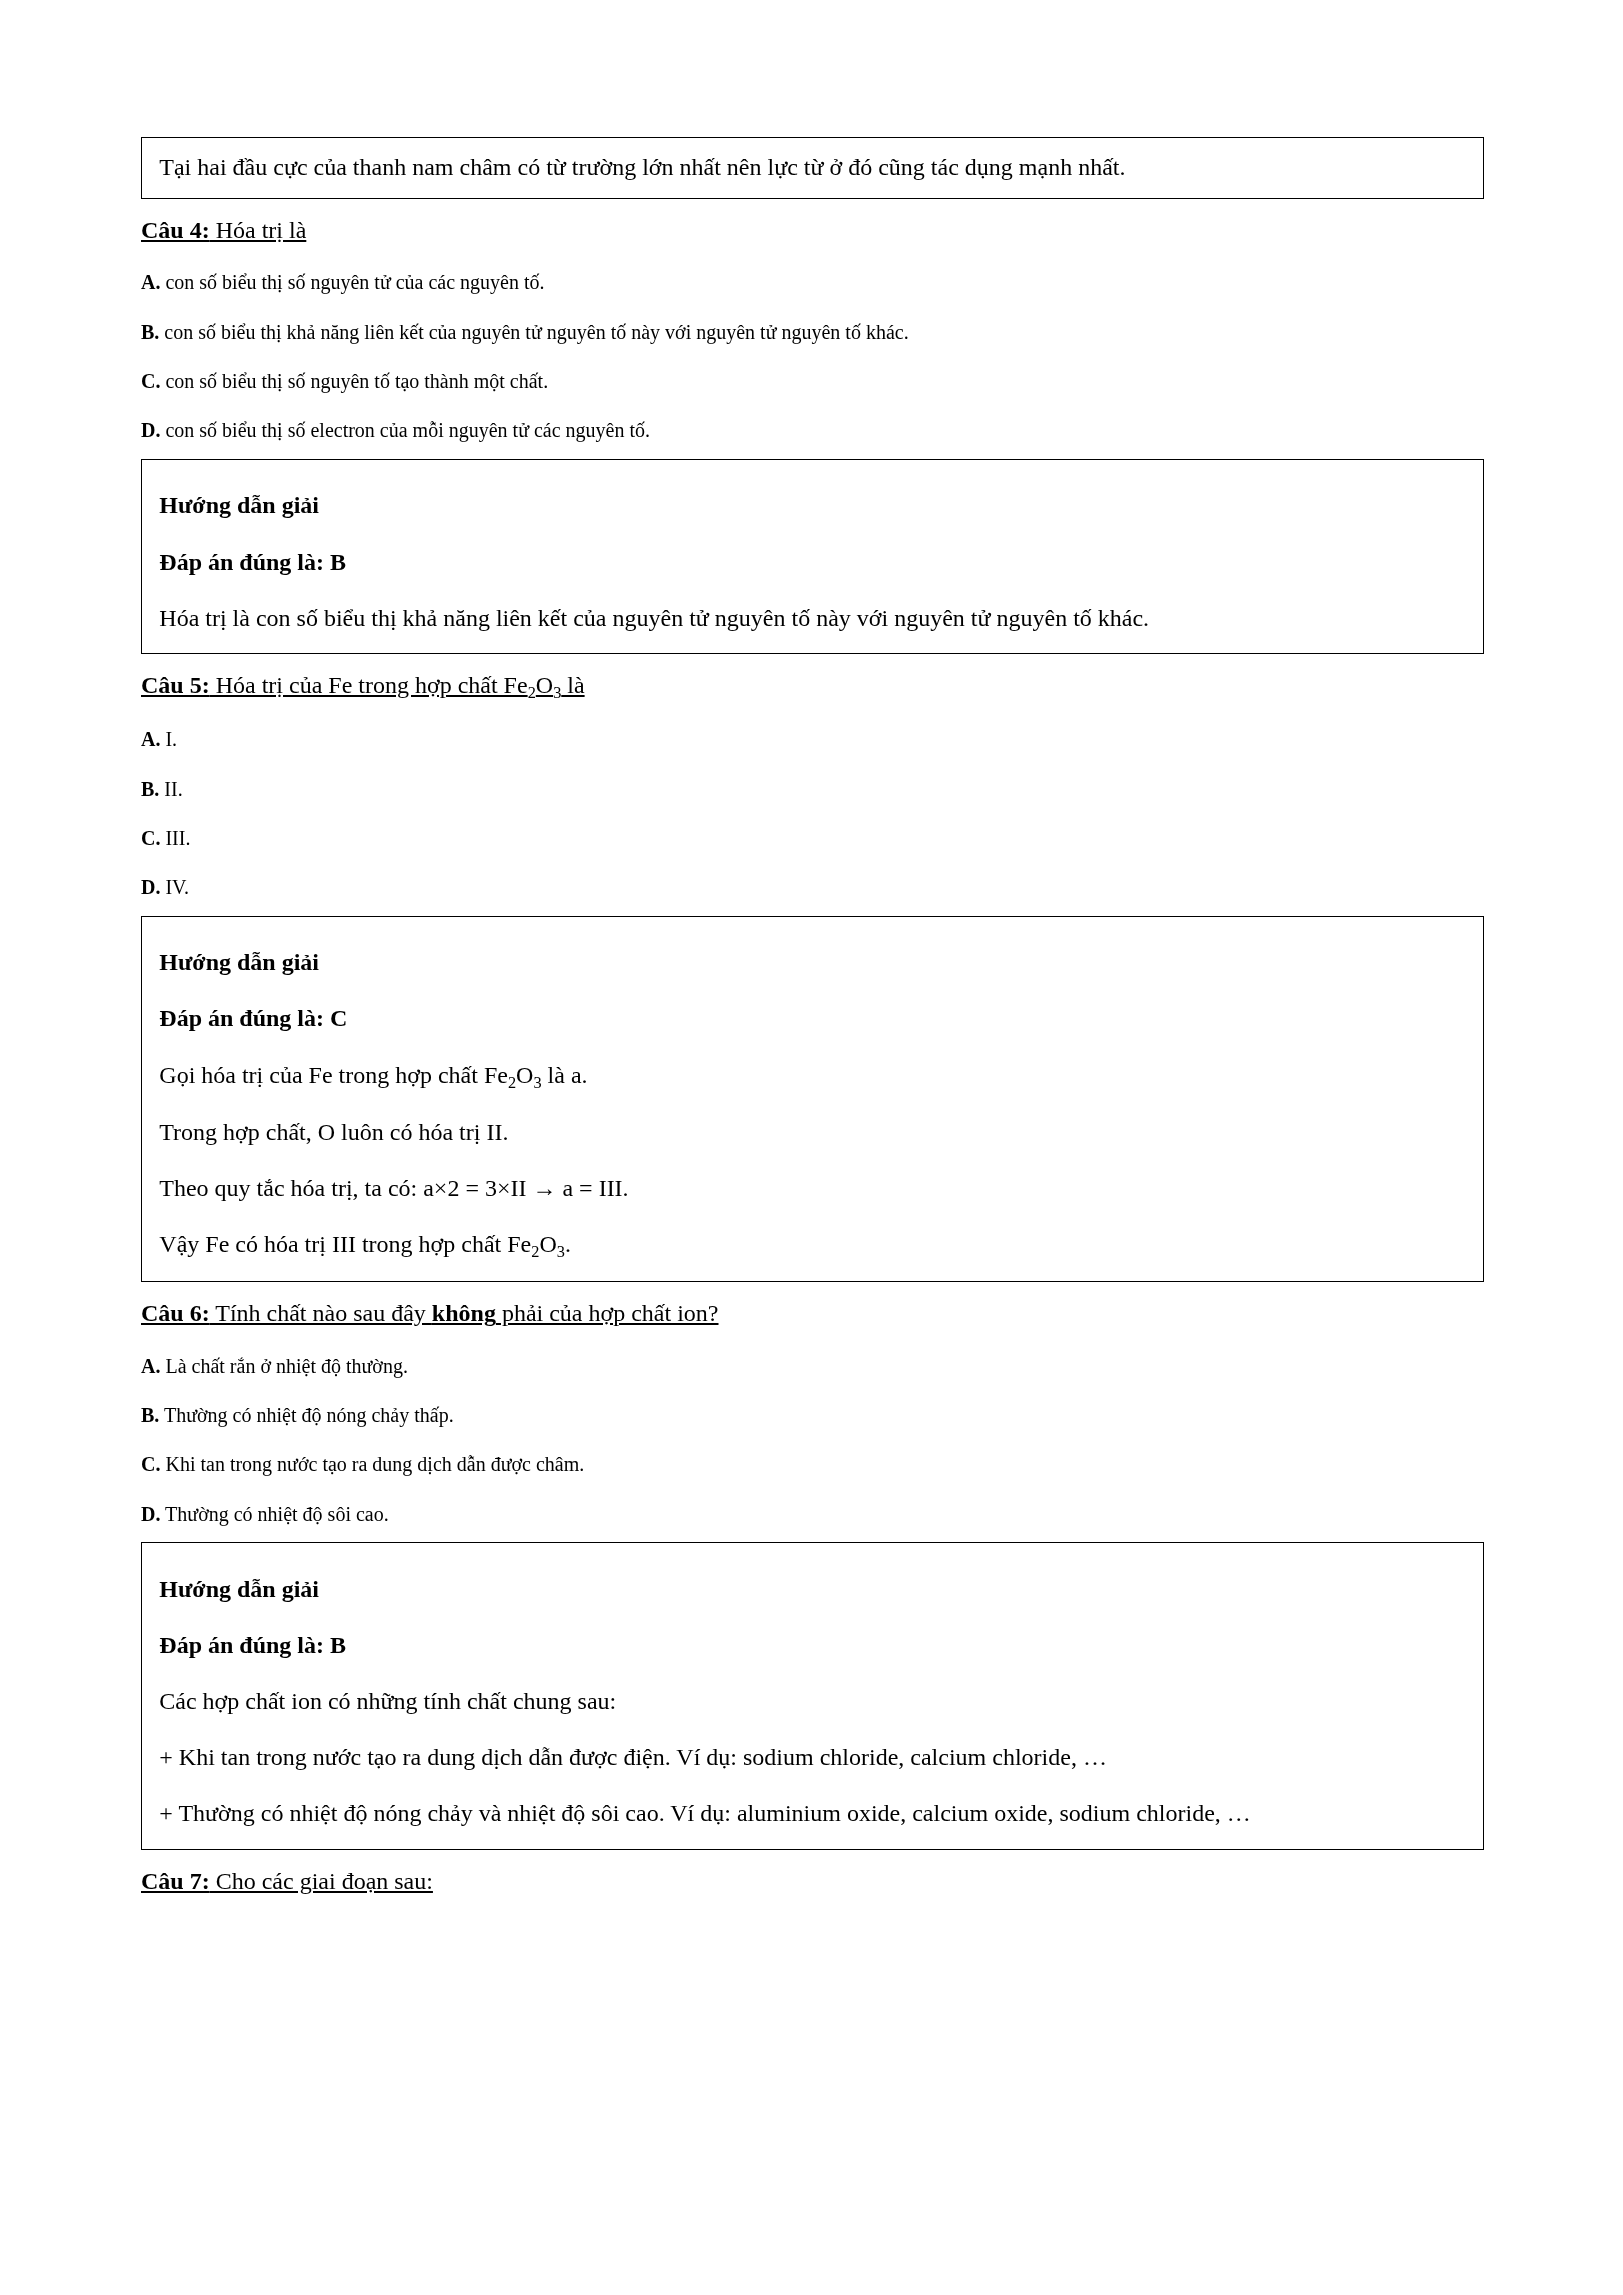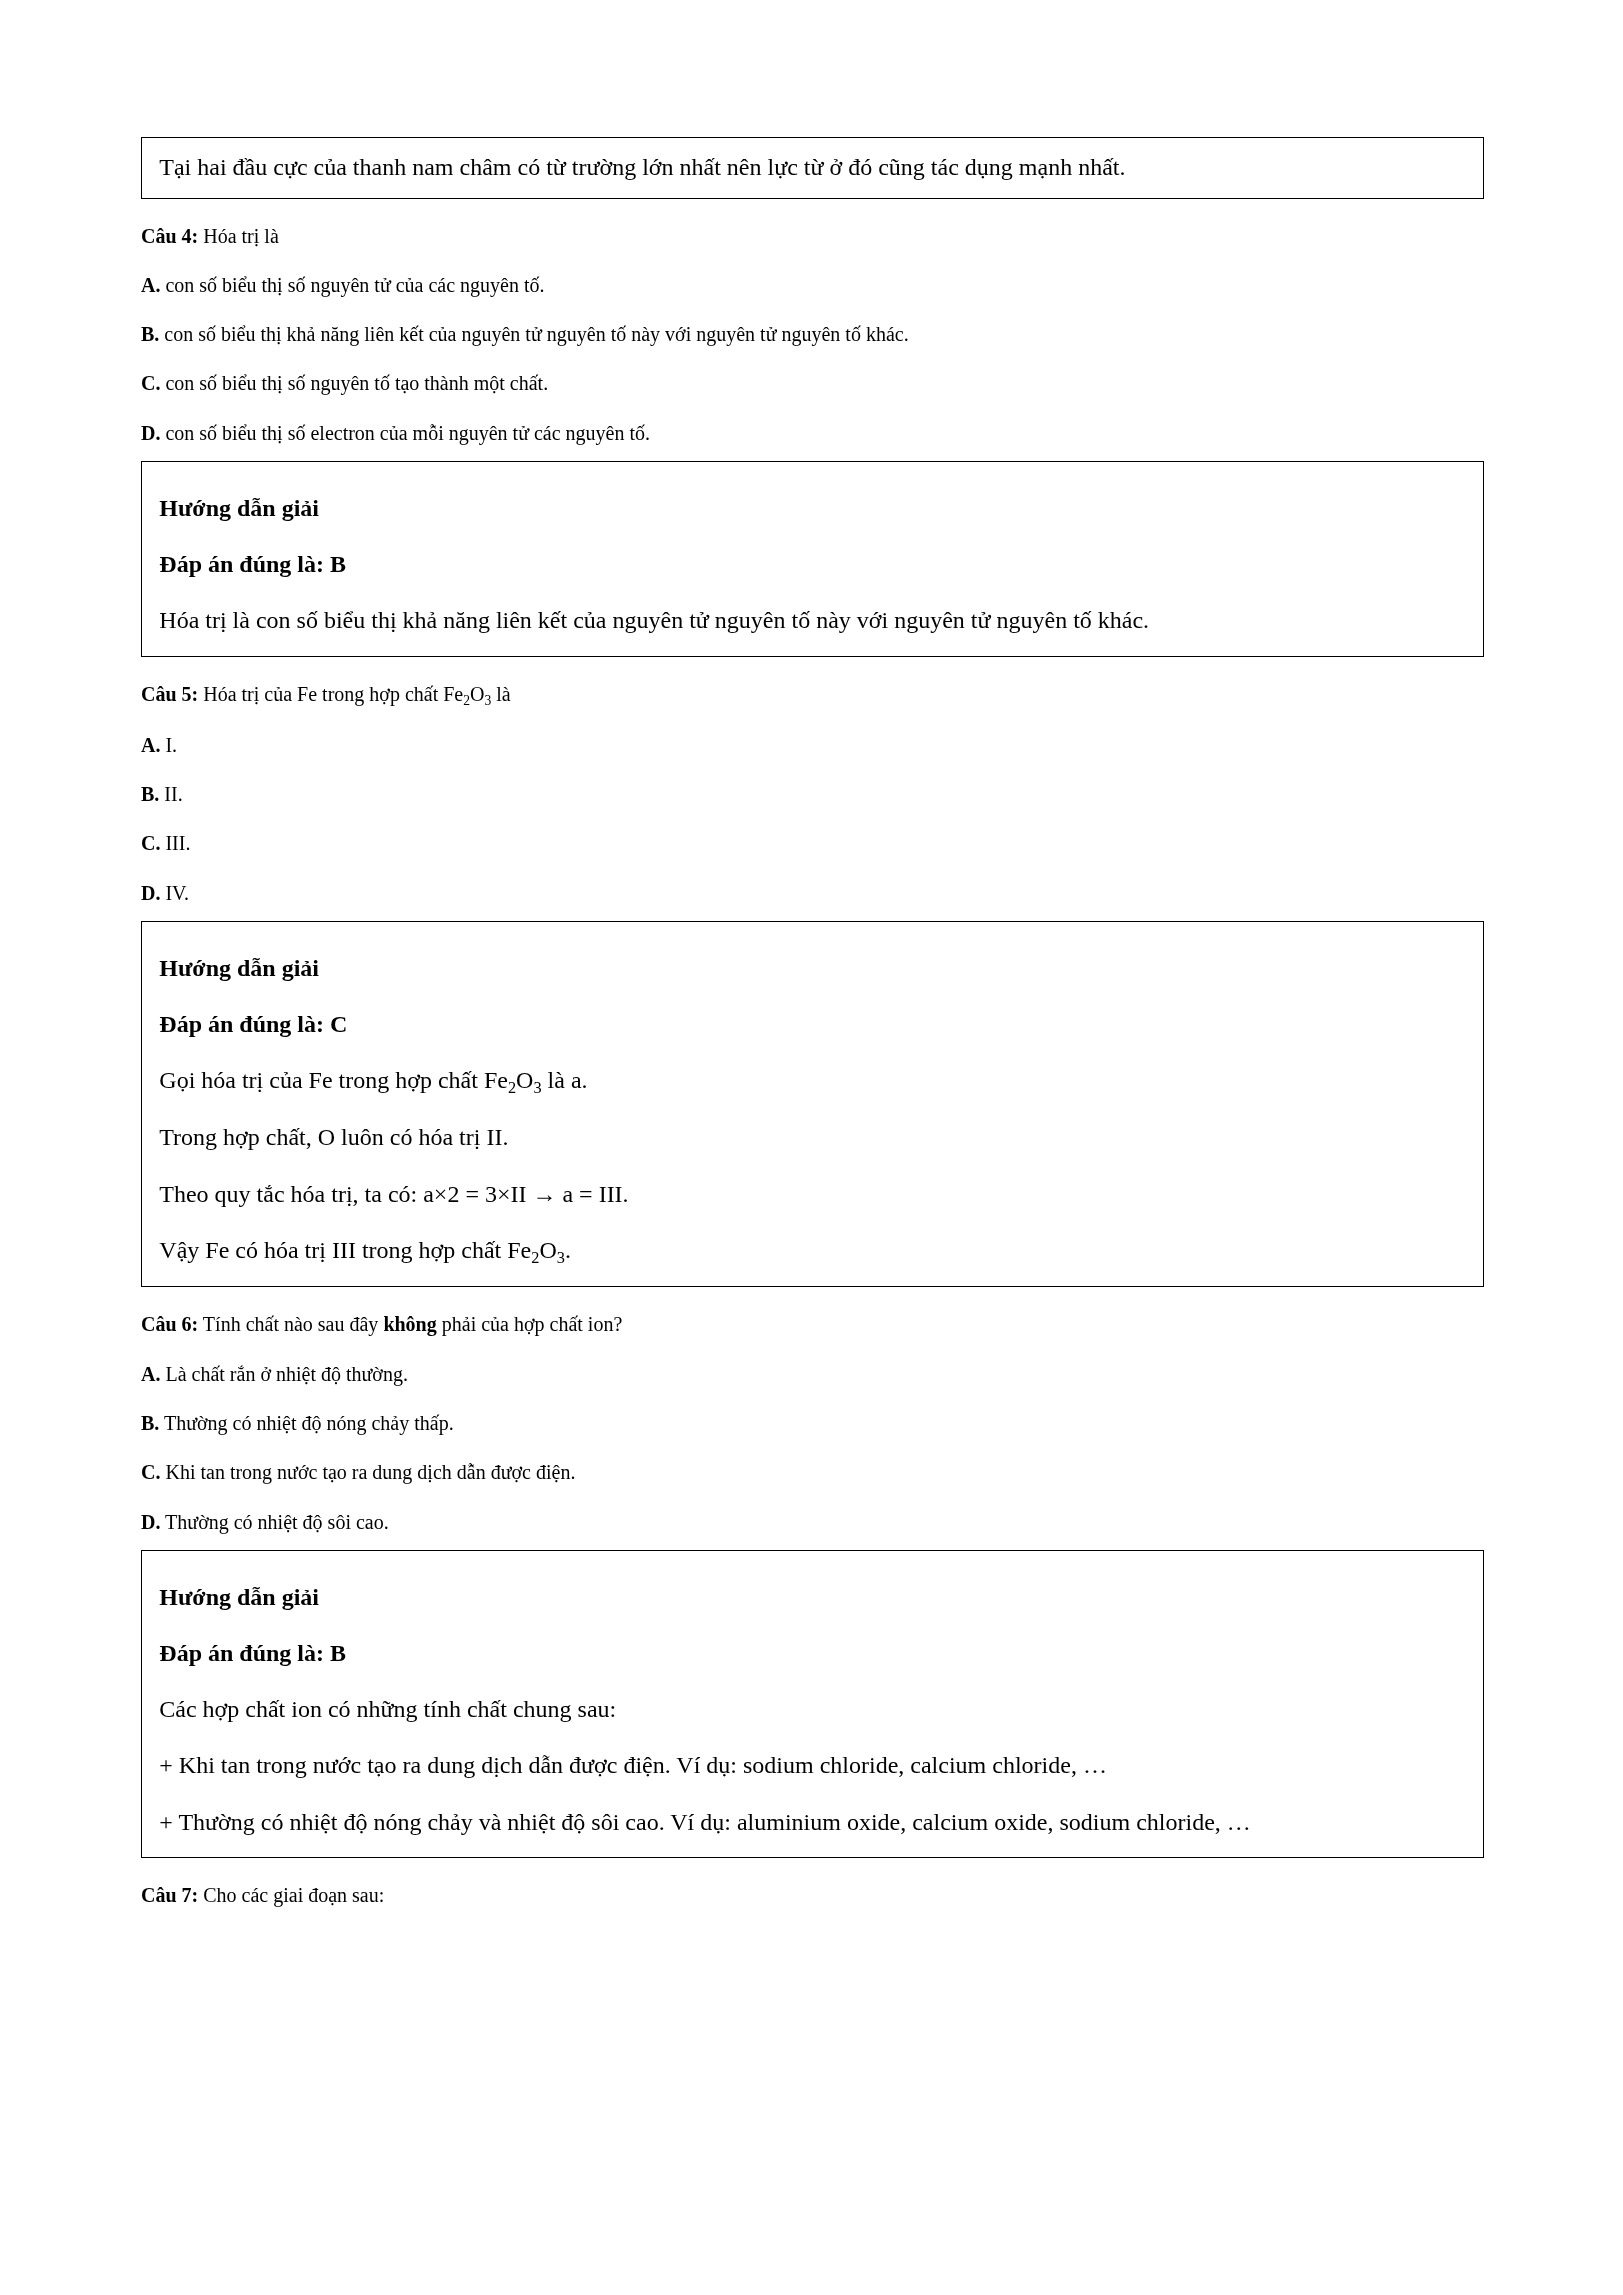--- a/index.html
+++ b/index.html
@@ -21,23 +21,24 @@
   }
   .content {
     width: 1343px;
   }
   p {
     margin: 0;
     font-size: 24px;
     line-height: 1.62;
   }
   .q-line {
-    margin: 21px 0 0 0;
-    font-size: 20px;
+    margin: 12px 0 0 0;
+    font-size: 24px;
     line-height: 1.6;
+    text-decoration: underline;
   }
   .q-line:first-child { margin-top: 0; }
   .opt {
     margin: 17.3px 0 0 0;
     font-size: 20px;
     line-height: 1.6;
   }
   b, .b { font-weight: bold; }
   .box {
     border: 1.2px solid #000000;
@@ -103,21 +104,21 @@
       <p><span>Gọi hóa trị của Fe trong hợp chất Fe</span><sub>2</sub><span>O</span><sub>3</sub><span> là a.</span></p>
       <p>Trong hợp chất, O luôn có hóa trị II.</p>
       <p>Theo quy tắc hóa trị, ta có: a×2 = 3×II → a = III.</p>
       <p><span>Vậy Fe có hóa trị III trong hợp chất Fe</span><sub>2</sub><span>O</span><sub>3</sub><span>.</span></p>
     </div>
 
     <p class="q-line"><b>Câu 6:</b><span> Tính chất nào sau đây </span><b>không</b><span> phải của hợp chất ion?</span></p>
 
     <p class="opt"><b>A.</b><span> Là chất rắn ở nhiệt độ thường.</span></p>
     <p class="opt"><b>B.</b><span> Thường có nhiệt độ nóng chảy thấp.</span></p>
-    <p class="opt"><b>C.</b><span> Khi tan trong nước tạo ra dung dịch dẫn được điện.</span></p>
+    <p class="opt"><b>C.</b><span> Khi tan trong nước tạo ra dung dịch dẫn được châm.</span></p>
     <p class="opt"><b>D.</b><span> Thường có nhiệt độ sôi cao.</span></p>
 
     <div class="box">
       <p><b>Hướng dẫn giải</b></p>
       <p><b>Đáp án đúng là: B</b></p>
       <p>Các hợp chất ion có những tính chất chung sau:</p>
       <p class="just">+ Khi tan trong nước tạo ra dung dịch dẫn được điện. Ví dụ: sodium chloride, calcium chloride, …</p>
       <p class="just">+ Thường có nhiệt độ nóng chảy và nhiệt độ sôi cao. Ví dụ: aluminium oxide, calcium oxide, sodium chloride, …</p>
     </div>
 

